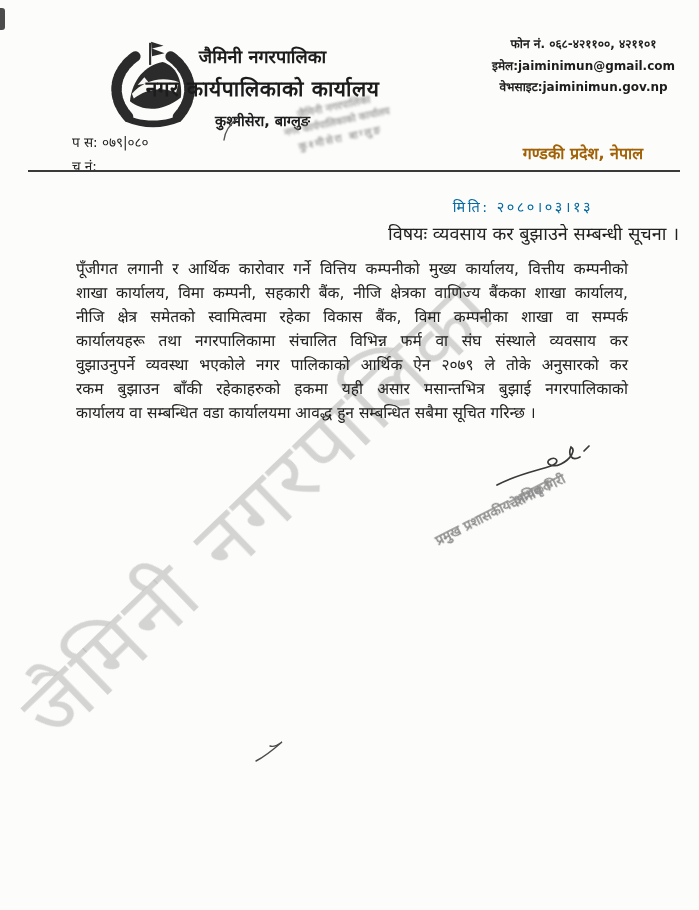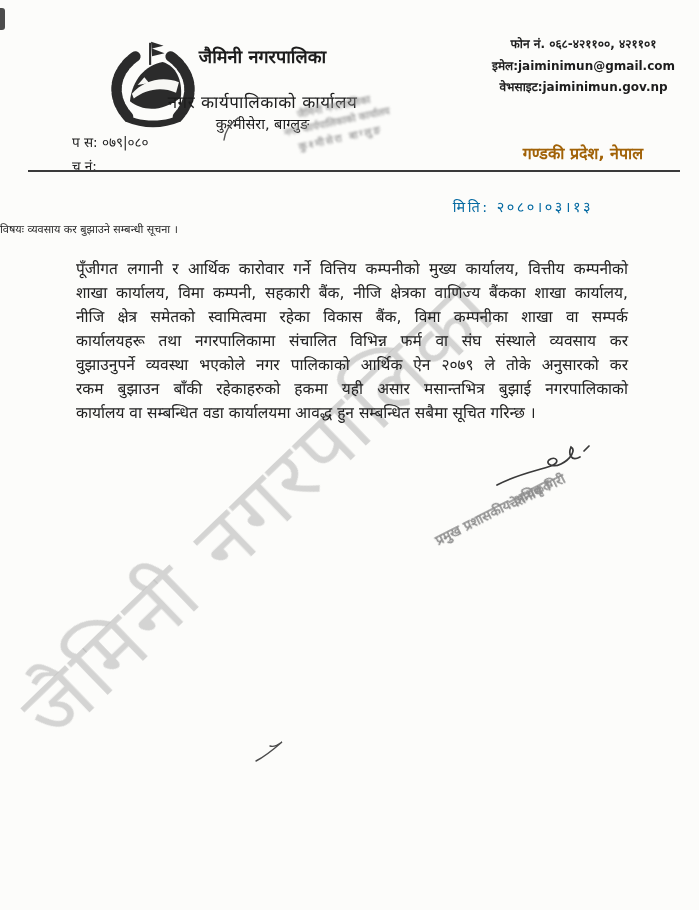--- a/index.html
+++ b/index.html
@@ -20,41 +20,41 @@
     transform:rotate(-44deg);transform-origin:0 100%;
     filter:blur(.7px);pointer-events:none;
   }
 
   .content{position:relative;z-index:2;}
 
   
   .logo{position:absolute;left:104px;top:38px;width:98px;height:96px;}
   .head-center{position:absolute;left:140px;top:44px;width:245px;text-align:center;color:#1c1c1c;}
   .head-center .muni{font-size:18px;font-weight:700;}
-  .head-center .office{font-size:17px;font-weight:400;margin-top:22px;letter-spacing:.5px;}
-  .head-center .addr{font-size:14.5px;font-weight:400;}
+  .head-center .office{font-size:21px;font-weight:700;margin-top:6px;letter-spacing:.5px;}
+  .head-center .addr{font-size:14.5px;font-weight:700;margin-top:8px;}
   .contact{position:absolute;left:492px;top:34px;font-size:12px;font-weight:600;line-height:1.8;color:#1d1d1d;text-align:center;}
   .refs{position:absolute;left:72px;top:131px;font-size:13.5px;line-height:1.75;color:#222;}
   .province{position:absolute;right:56px;top:142px;font-size:16px;font-weight:700;color:#a16207;}
   .rule{position:absolute;left:28px;top:170px;width:652px;height:2px;background:#3a3a3a;}
 
   
   .stamp{
     position:absolute;left:252px;top:98px;width:170px;z-index:3;
     text-align:center;color:#8f8f8f;font-weight:600;line-height:1.55;
     transform:rotate(-12deg);filter:blur(1.1px);opacity:.8;
   }
   .stamp .s0{font-size:10.5px;}
   .stamp .s1{font-size:10px;}
   .stamp .s2{font-size:10.5px;letter-spacing:2px;}
   .pen-mark-addr{position:absolute;left:222px;top:116px;z-index:3;}
 
   
   .date{position:absolute;right:106px;top:196px;font-size:14.5px;letter-spacing:2.5px;color:#0369a1;}
-  .subject{position:absolute;left:0;right:20px;top:221px;text-align:left;font-size:11px;color:#1f1f1f;}
+  .subject{position:absolute;left:0;right:20px;top:221px;text-align:right;font-size:18px;color:#1f1f1f;padding-left:11px;}
   .body-text{position:absolute;left:76px;top:257px;width:552px;font-size:15.5px;line-height:24px;color:#212121;}
   .body-text .bline{text-align:justify;text-align-last:justify;}
   .body-text .bline.first{text-indent:30px;}
   .body-text .bline.last{text-align-last:left;}
 
   
   .sig-scribble{position:absolute;left:494px;top:443px;z-index:3;}
   .sig-name{position:absolute;left:510px;top:496px;font-size:13.5px;color:#8d8d8d;font-weight:600;
     transform:rotate(-27deg);transform-origin:0 50%;filter:blur(.35px);white-space:nowrap;}
   .sig-title{position:absolute;left:436px;top:532px;font-size:13.5px;color:#8d8d8d;font-weight:600;

